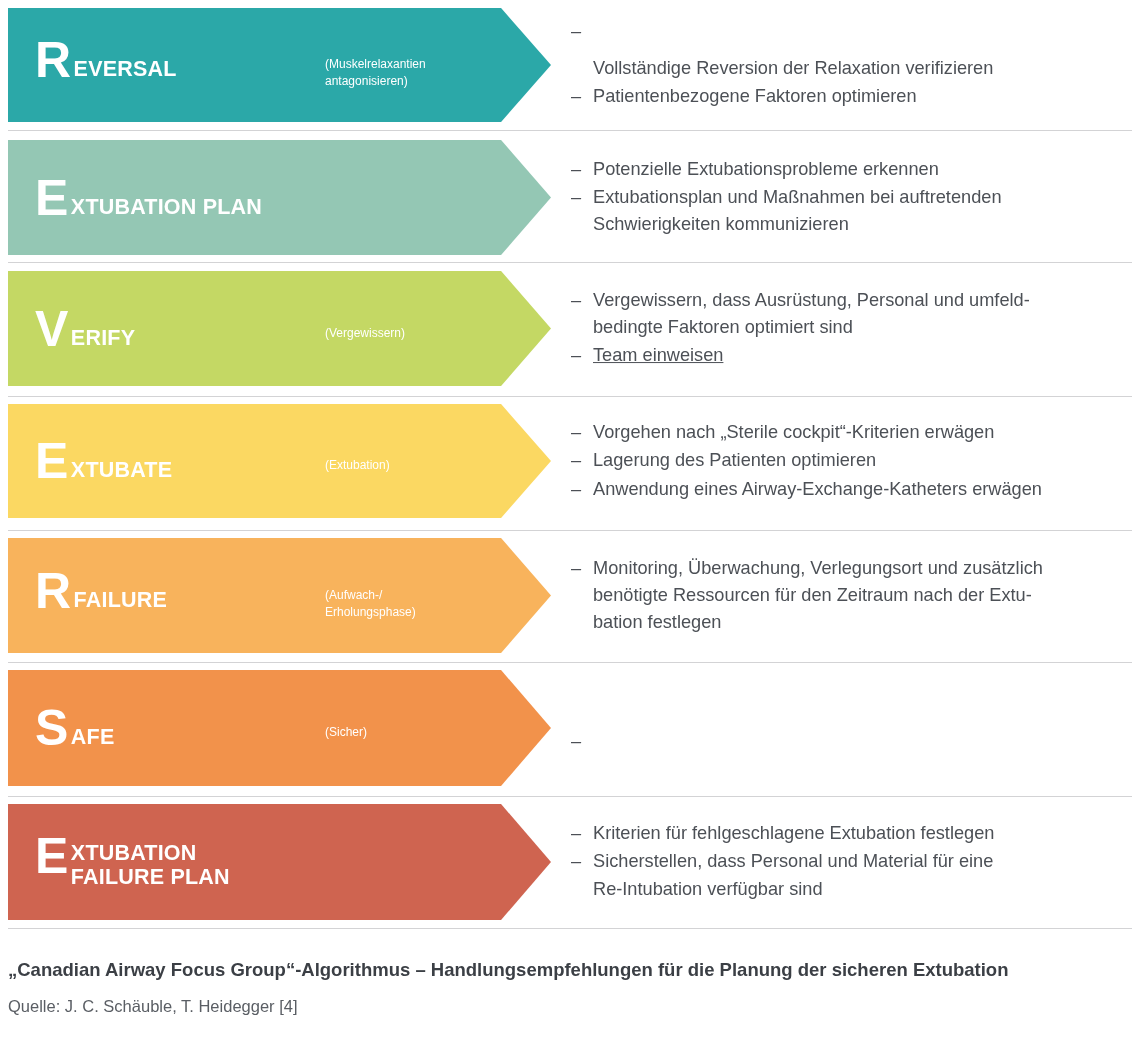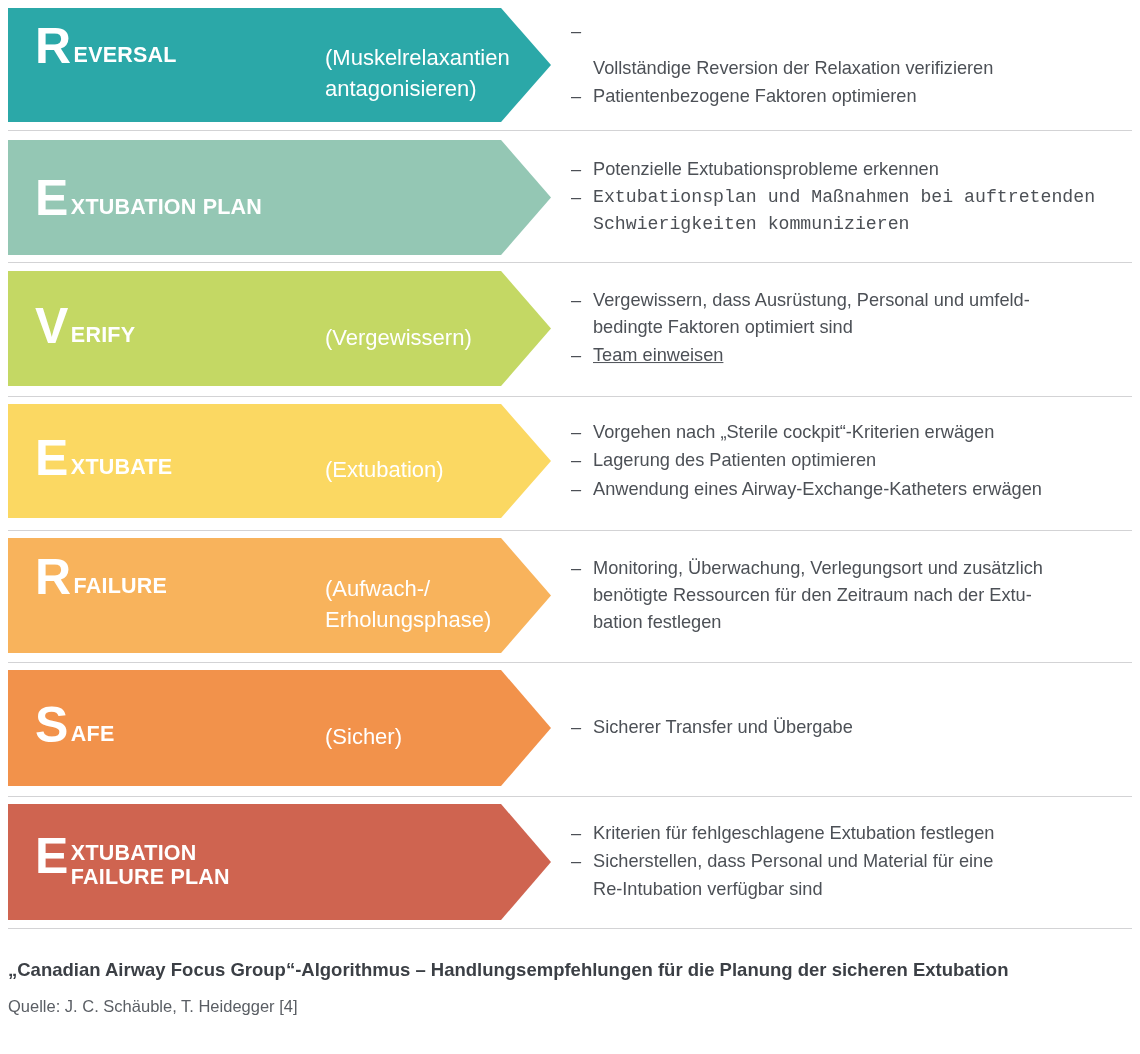--- a/index.html
+++ b/index.html
@@ -76,21 +76,21 @@
     letter-spacing: 0.2px;
     line-height: 1.12;
     padding-top: 18px;
     white-space: pre-line;
   }
   .rest-word.two-line {
     padding-top: 6px;
   }
 
   .subtitle {
-    font-size: 22px;
+    font-size: 12px;
     line-height: 1.42;
     padding-top: 17px;
     white-space: pre-line;
     font-weight: normal;
   }
 
   
   .bullets {
     position: absolute;
     left: 571px;
@@ -185,21 +185,21 @@
           <div class="arrow-inner">
             <div class="title-block">
               <span class="big-letter">E</span>
               <span class="rest-word">XTUBATION PLAN</span>
             </div>
             <div class="subtitle"></div>
           </div>
         </div>
         <div class="bullets">
           <div class="bullet"><span class="dash">–</span><span style="white-space: pre-line; display: inline-block;">Potenzielle Extubationsprobleme erkennen</span></div>
-          <div class="bullet"><span class="dash">–</span><span style="white-space: pre-line; display: inline-block; font-family: Liberation Mono, monospace;">Extubationsplan und Maßnahmen bei auftretenden
+          <div class="bullet"><span class="dash">–</span><span style="white-space: pre-line; display: inline-block;">Extubationsplan und Maßnahmen bei auftretenden
 Schwierigkeiten kommunizieren</span></div>
         </div>
       </div>
       <div class="row" style="top: 271px; height: 115px;">
         <div class="arrow" style="top: 0px; height: 115px; background: rgb(196, 216, 100);">
           <div class="arrow-inner">
             <div class="title-block">
               <span class="big-letter">V</span>
               <span class="rest-word">ERIFY</span>
             </div>
@@ -249,21 +249,21 @@
         <div class="arrow" style="top: 0px; height: 116px; background: rgb(242, 146, 75);">
           <div class="arrow-inner">
             <div class="title-block">
               <span class="big-letter">S</span>
               <span class="rest-word">AFE</span>
             </div>
             <div class="subtitle">(Sicher)</div>
           </div>
         </div>
         <div class="bullets">
-          <div class="bullet"><span class="dash">–</span><span style="white-space: pre-line; display: inline-block;">Sicherer Transfer und Übergabe</span></div>
+          <div class="bullet"><span class="dash">–</span></div>
         </div>
       </div>
       <div class="row" style="top: 804px; height: 116px;">
         <div class="arrow" style="top: 0px; height: 116px; background: rgb(207, 100, 80);">
           <div class="arrow-inner">
             <div class="title-block">
               <span class="big-letter">E</span>
               <span class="rest-word two-line">XTUBATION
 FAILURE PLAN</span>
             </div>

